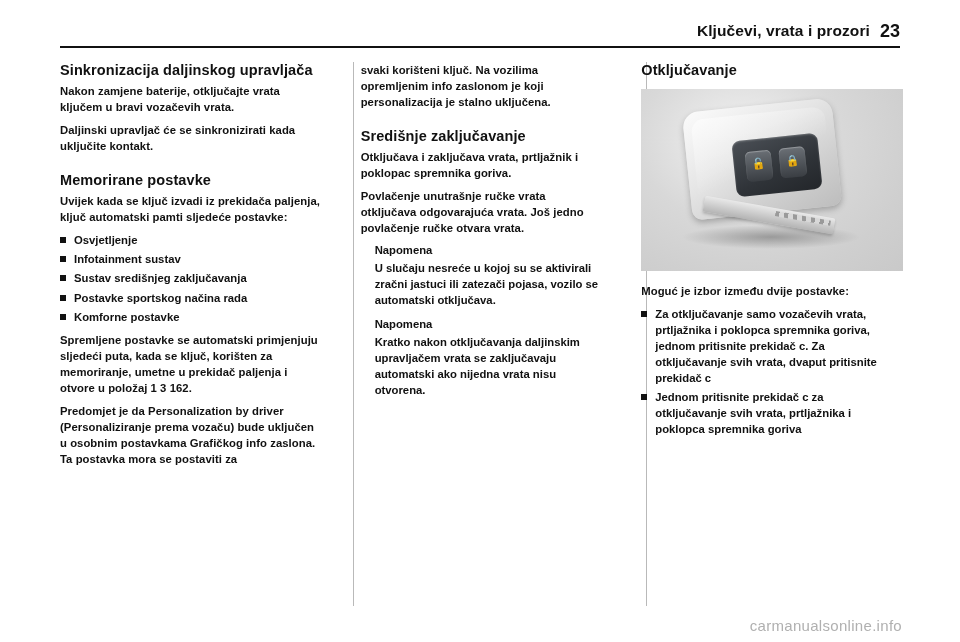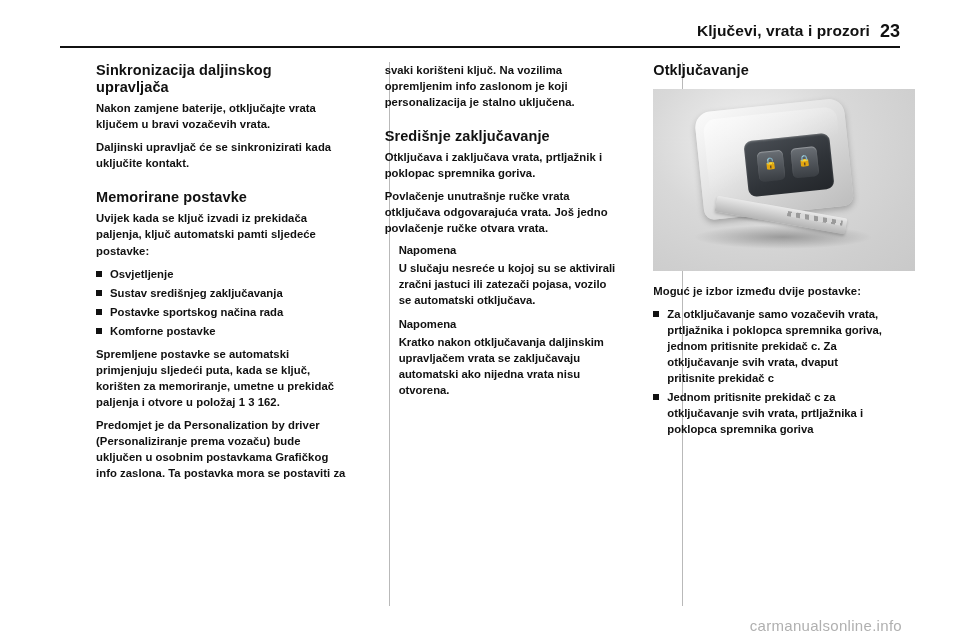--- a/index.html
+++ b/index.html
@@ -40,21 +40,20 @@
     position: absolute;
     top: 46px; left: 60px; right: 60px;
     height: 2px;
     background: #111;
   }
   
   .columns {
     position: absolute;
     top: 62px; left: 60px; right: 58px; bottom: 36px;
     display: flex;
-    margin-left: 36px;
   }
   .col {
     position: relative;
     padding-right: 18px;
     padding-left: 0;
     width: 33.33%;
   }
   .col + .col { padding-left: 20px; }
   .divider {
     position: absolute;
@@ -230,20 +229,21 @@
     <div class="col">
       <h2 class="sect first">Sinkronizacija daljinskog upravljača</h2>
       <p class="body">Nakon zamjene baterije, otključajte vrata ključem u bravi vozačevih vrata.</p>
       <p class="body">Daljinski upravljač će se sinkronizirati kada uključite kontakt.</p>
 
       <h2 class="sect spaced">Memorirane postavke</h2>
       <p class="body">Uvijek kada se ključ izvadi iz prekidača paljenja, ključ automatski pamti sljedeće postavke:</p>
 
       <ul class="bullets">
         <li>Osvjetljenje</li>
+        <li>Infotainment sustav</li>
         <li>Sustav središnjeg zaključavanja</li>
         <li>Postavke sportskog načina rada</li>
         <li>Komforne postavke</li>
       </ul>
 
       <p class="body">Spremljene postavke se automatski primjenjuju sljedeći puta, kada se ključ, korišten za memoriranje, umetne u prekidač paljenja i otvore u položaj 1 3 162.</p>
       <p class="body">Predomjet je da Personalization by driver (Personaliziranje prema vozaču) bude uključen u osobnim postavkama Grafičkog info zaslona. Ta postavka mora se postaviti za</p>
     </div>
 
     <div class="col">

